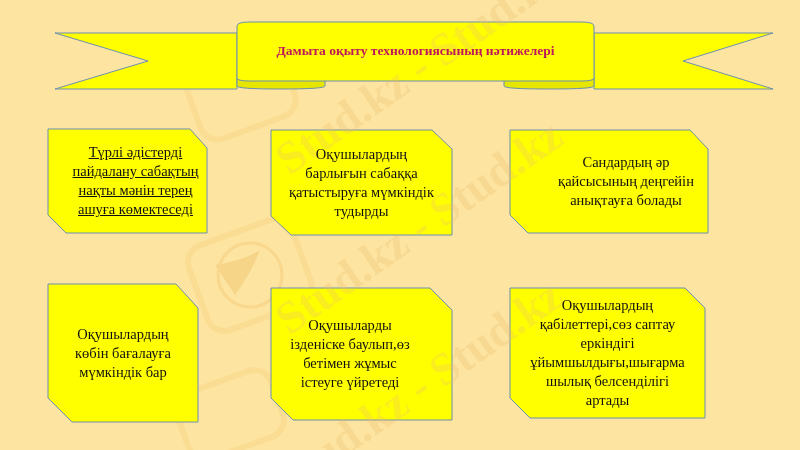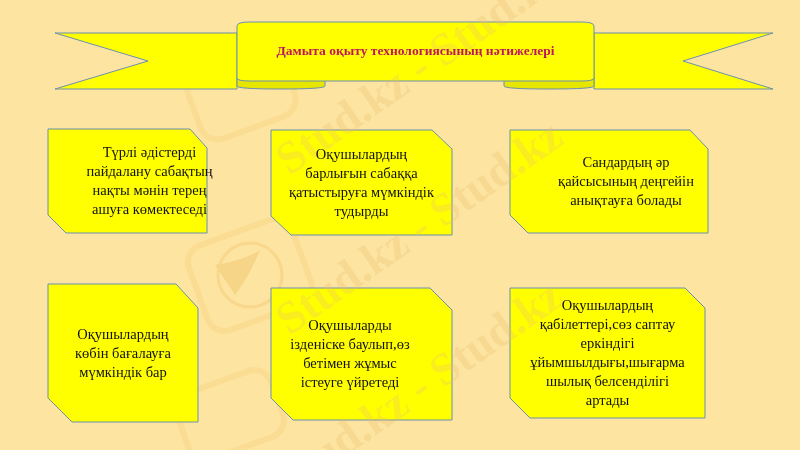--- a/index.html
+++ b/index.html
@@ -40,21 +40,21 @@
     <polygon points="271,288 430,288 452,310 452,420 293,420 271,398" fill="#ffff00" stroke="#6b8fb3" stroke-width="1"></polygon>
     <polygon points="510,288 685,288 705,308 705,418 530,418 510,398" fill="#ffff00" stroke="#6b8fb3" stroke-width="1"></polygon>
   </svg>
 
   <div class="wm" style="left:250px; top:40px;">Stud.kz - Stud.kz</div>
   <div class="wm" style="left:250px; top:200px;">Stud.kz - Stud.kz</div>
   <div class="wm" style="left:250px; top:360px;">Stud.kz - Stud.kz</div>
 
   <div class="title">Дамыта оқыту технологиясының нәтижелері</div>
 
-  <div class="box-text" style="left:62px; top:129px; width:175px; height:104px;">Түрлі әдістерді
+  <div class="box-text" style="left:48px; top:129px; width:175px; height:104px;text-decoration:underline;">Түрлі әдістерді
 пайдалану сабақтың
 нақты мәнін терең
 ашуға көмектеседі</div>
   <div class="box-text" style="left:271px; top:130px; width:181px; height:105px;">Оқушылардың
 барлығын сабаққа
 қатыстыруға мүмкіндік
 тудырды</div>
   <div class="box-text" style="left:510px; top:130px; width:232px; height:103px;">Сандардың әр
 қайсысының деңгейін
 анықтауға болады</div>

